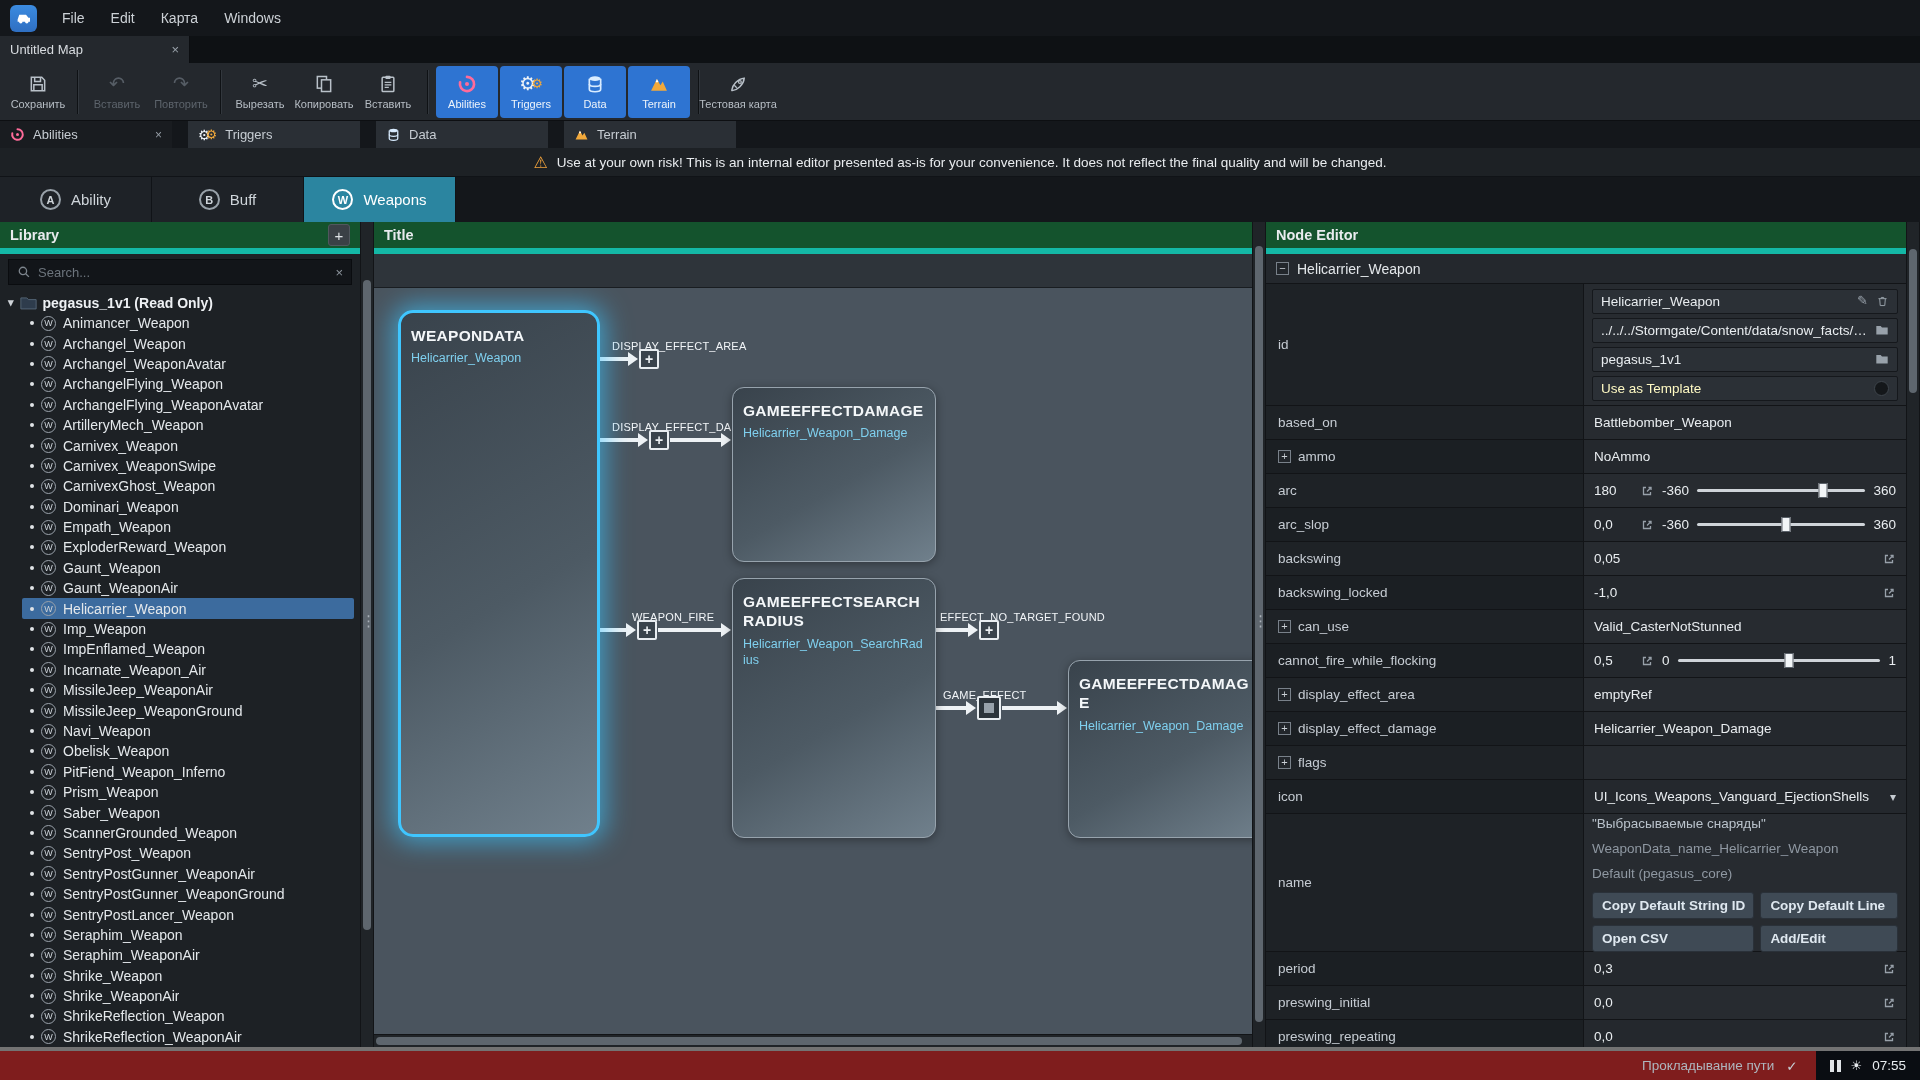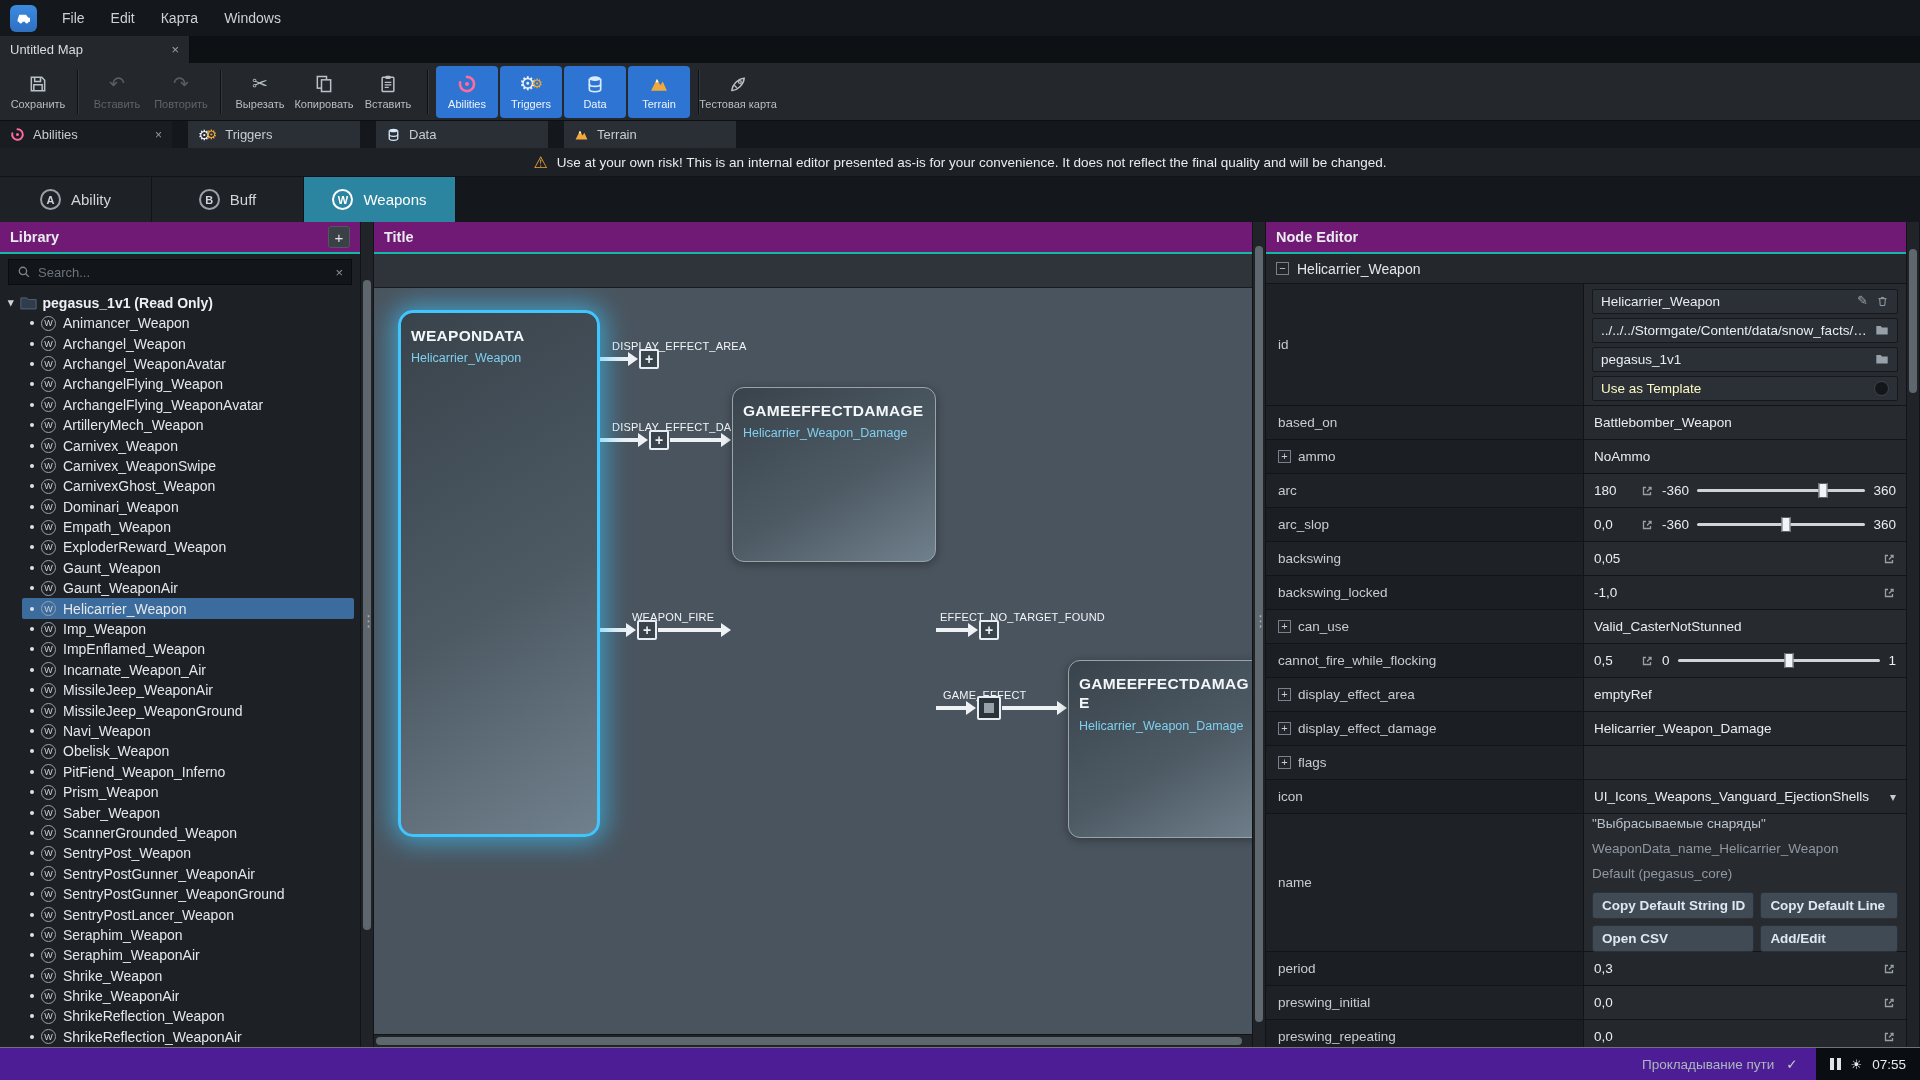--- a/index.html
+++ b/index.html
@@ -53,21 +53,21 @@
 .cattab.active{background:#2b85a0;color:#fff}
 .cat-circle{width:21px;height:21px;border:2px solid #98a1a9;border-radius:50%;display:flex;align-items:center;
   justify-content:center;font-size:11px;font-weight:bold;color:#cfd5da}
 .cattab.active .cat-circle{border-color:#fff;color:#fff}
 
 
 .main{flex:1;display:flex;min-height:0}
 
 
 .sidebar{width:360px;background:#1d2125;display:flex;flex-direction:column;min-height:0;flex:0 0 auto}
-.panel-header{height:32px;background:#701a75;border-bottom:2px solid #14b8a6;display:flex;align-items:center;
+.panel-header{height:32px;background:#14532d;border-bottom:6px solid #14b8a6;display:flex;align-items:center;
   padding:0 10px;font-size:14.5px;font-weight:bold;color:#e8ebee;flex:0 0 auto}
 .lib-add{margin-left:auto;width:22px;height:22px;background:#3a4046;border:1px solid #50575e;border-radius:3px;
   display:flex;align-items:center;justify-content:center;color:#dfe3e7;font-size:15px;font-weight:normal}
 .search-row{height:36px;display:flex;align-items:center;padding:0 8px;flex:0 0 auto}
 .search-box{flex:1;height:26px;background:#121519;border:1px solid #0a0c0f;border-radius:0;display:flex;
   align-items:center;gap:7px;padding:0 8px}
 .search-box input{flex:1;background:transparent;border:none;outline:none;color:#dfe3e7;font-size:13px;font-family:inherit;min-width:0}
 .search-box input::placeholder{color:#6c747c}
 .search-clear{color:#8d959d;font-size:13px}
 .tree{flex:1;overflow:hidden;padding-top:2px}
@@ -139,21 +139,21 @@
 .row-id{height:122px}
 .row-name{height:138px}
 .name-line{font-size:13.5px;line-height:21px;white-space:nowrap;overflow:hidden;text-overflow:ellipsis;flex:0 0 auto}
 .name-line.q{color:#b9c2cb}
 .name-line.m{color:#8f98a2}
 .btn-grid{display:grid;grid-template-columns:1.18fr 1fr;gap:6px;margin-top:4px}
 .ne-btn{height:27px;background:#3f4a55;border:1px solid #2a3139;border-radius:3px;display:flex;align-items:center;
   padding:0 9px;font-size:13.5px;font-weight:bold;color:#dfe8f0;white-space:nowrap;overflow:hidden}
 
 
-.statusbar{height:33px;background:#4c1d95;border-top:1px solid #737373;display:flex;align-items:center;
+.statusbar{height:33px;background:#7f1d1d;border-top:4px solid #737373;display:flex;align-items:center;
   justify-content:flex-end;gap:12px;font-size:13.5px;color:#aeb6be;flex:0 0 auto;padding-left:10px}
 .check{color:#c6ccd2}
 .time-box{height:100%;background:#0a0d12;display:flex;align-items:center;gap:10px;padding:0 14px;color:#e8ecef;margin-left:6px}
 .pause{width:11px;height:12px;background:linear-gradient(90deg,#dfe3e7 0 4px,transparent 4px 7px,#dfe3e7 7px 11px)}
 .sun{font-size:13px}
 </style>
 </head>
 <body>
 
 <div class="page">
@@ -586,20 +586,24 @@
           <div class="cbox filled" style="left: 603px; top: 408px;">
             <i></i>
           </div>
           <div class="node selected" style="left: 24px; top: 22px; width: 202px; height: 527px;">
             <div class="node-title">WEAPONDATA</div>
             <div class="node-sub">Helicarrier_Weapon</div>
           </div>
           <div class="node" style="left: 358px; top: 99px; width: 204px; height: 175px;">
             <div class="node-title">GAMEEFFECTDAMAGE</div>
             <div class="node-sub">Helicarrier_Weapon_Damage</div>
+          </div>
+          <div class="node" style="left: 358px; top: 290px; width: 204px; height: 260px;">
+            <div class="node-title">GAMEEFFECTSEARCHRADIUS</div>
+            <div class="node-sub">Helicarrier_Weapon_SearchRadius</div>
           </div>
           <div class="node" style="left: 694px; top: 372px; width: 200px; height: 178px;">
             <div class="node-title">GAMEEFFECTDAMAGE</div>
             <div class="node-sub">Helicarrier_Weapon_Damage</div>
           </div>
         </div>
       <div class="h-scroll">
         <div class="scroll-thumb" style="left:2px;right:10px;top:2px;bottom:2px"></div>
       </div>
     </div>

